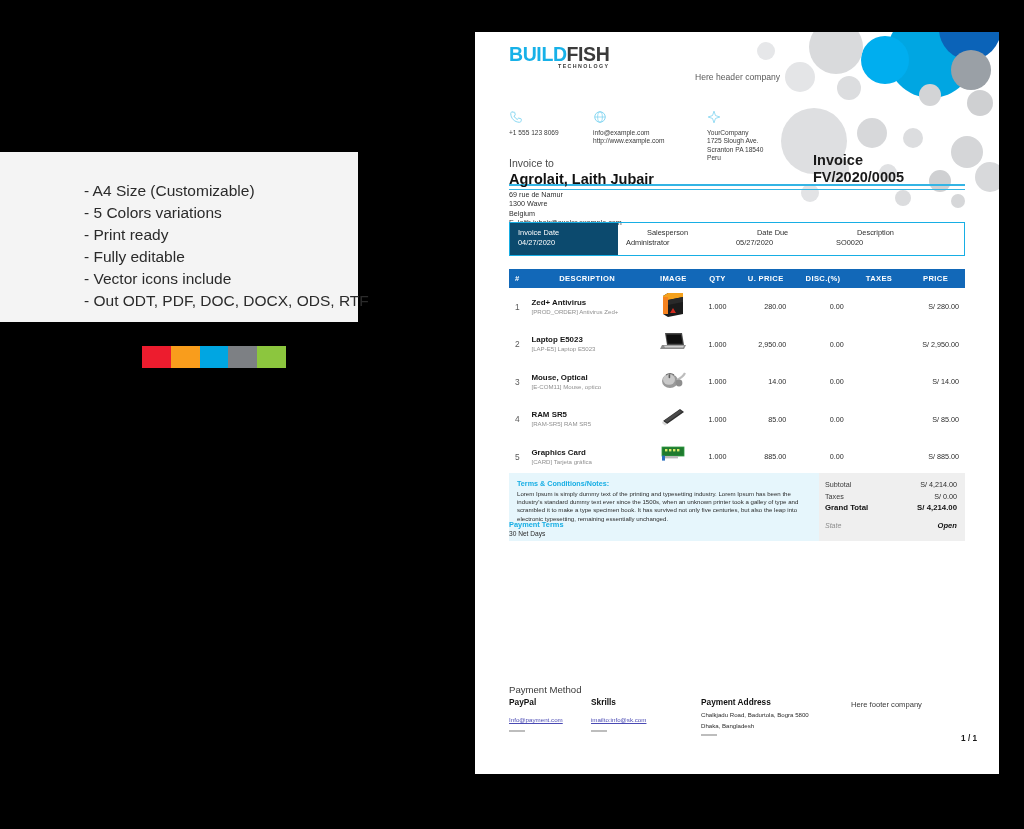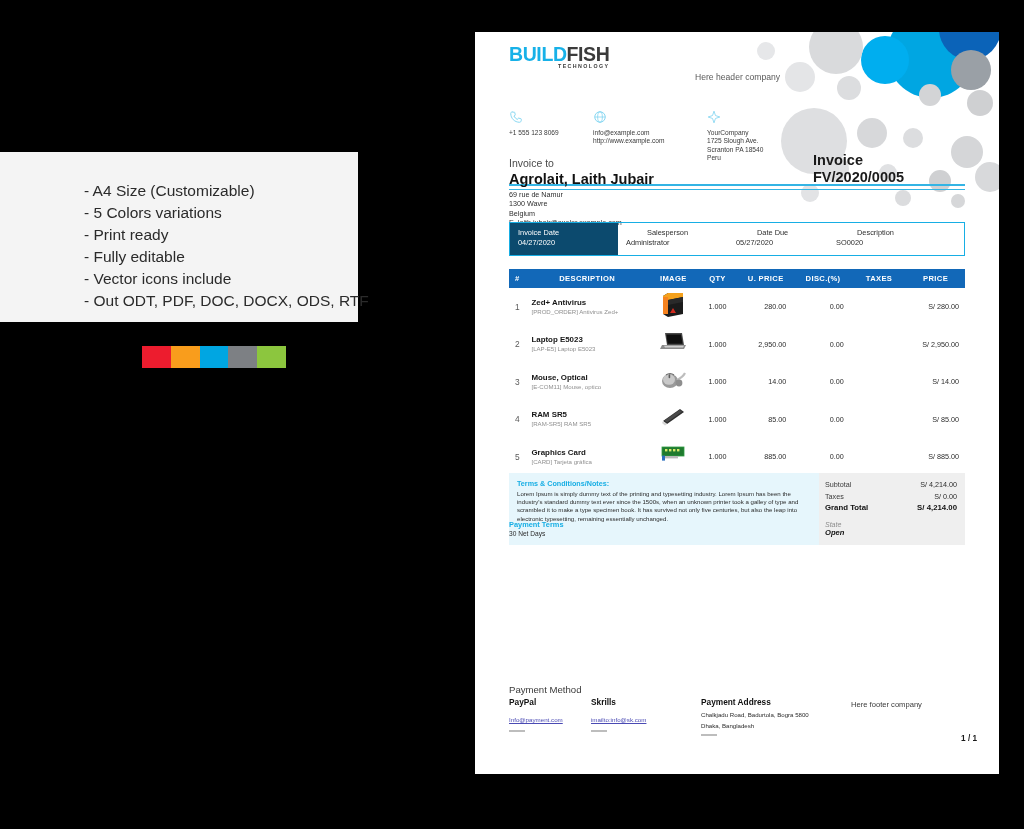--- a/index.html
+++ b/index.html
@@ -139,21 +139,21 @@
   #terms .th{font-size:7.2px;font-weight:bold;color:#17aee4;line-height:10px;}
   #terms .tb{font-size:6.1px;color:#2b2b2b;line-height:8.2px;margin-top:1px;}
   #totals{
     width:146px;background:#efefef;padding:6px 8px 6px 6px;box-sizing:border-box;
   }
   .trow{display:flex;justify-content:space-between;align-items:baseline;padding:1.2px 0;}
   .trow .tl{font-size:7.2px;color:#3a3a3a;}
   .trow .tv{font-size:7.2px;color:#2b2b2b;}
   .trow.grand .tl{font-size:7.8px;font-weight:bold;color:#111;}
   .trow.grand .tv{font-size:7.8px;font-weight:bold;color:#111;}
-  .trow.state{margin-top:7px;flex-direction:column;}
+  .trow.state{margin-top:7px;}
   .trow.state .tl{font-size:7px;color:#8d8d8d;font-style:italic;}
   .trow.state .tv{font-size:7.6px;font-weight:bold;color:#111;font-style:italic;}
 
   
   #pay-terms{position:absolute;left:34px;top:488px;}
   #pay-terms .pt{font-size:7.4px;font-weight:bold;color:#17aee4;line-height:10px;}
   #pay-terms .pv{font-size:6.6px;color:#2b2b2b;line-height:8.6px;}
 
   
   #footer{position:absolute;left:34px;top:652px;width:456px;}

